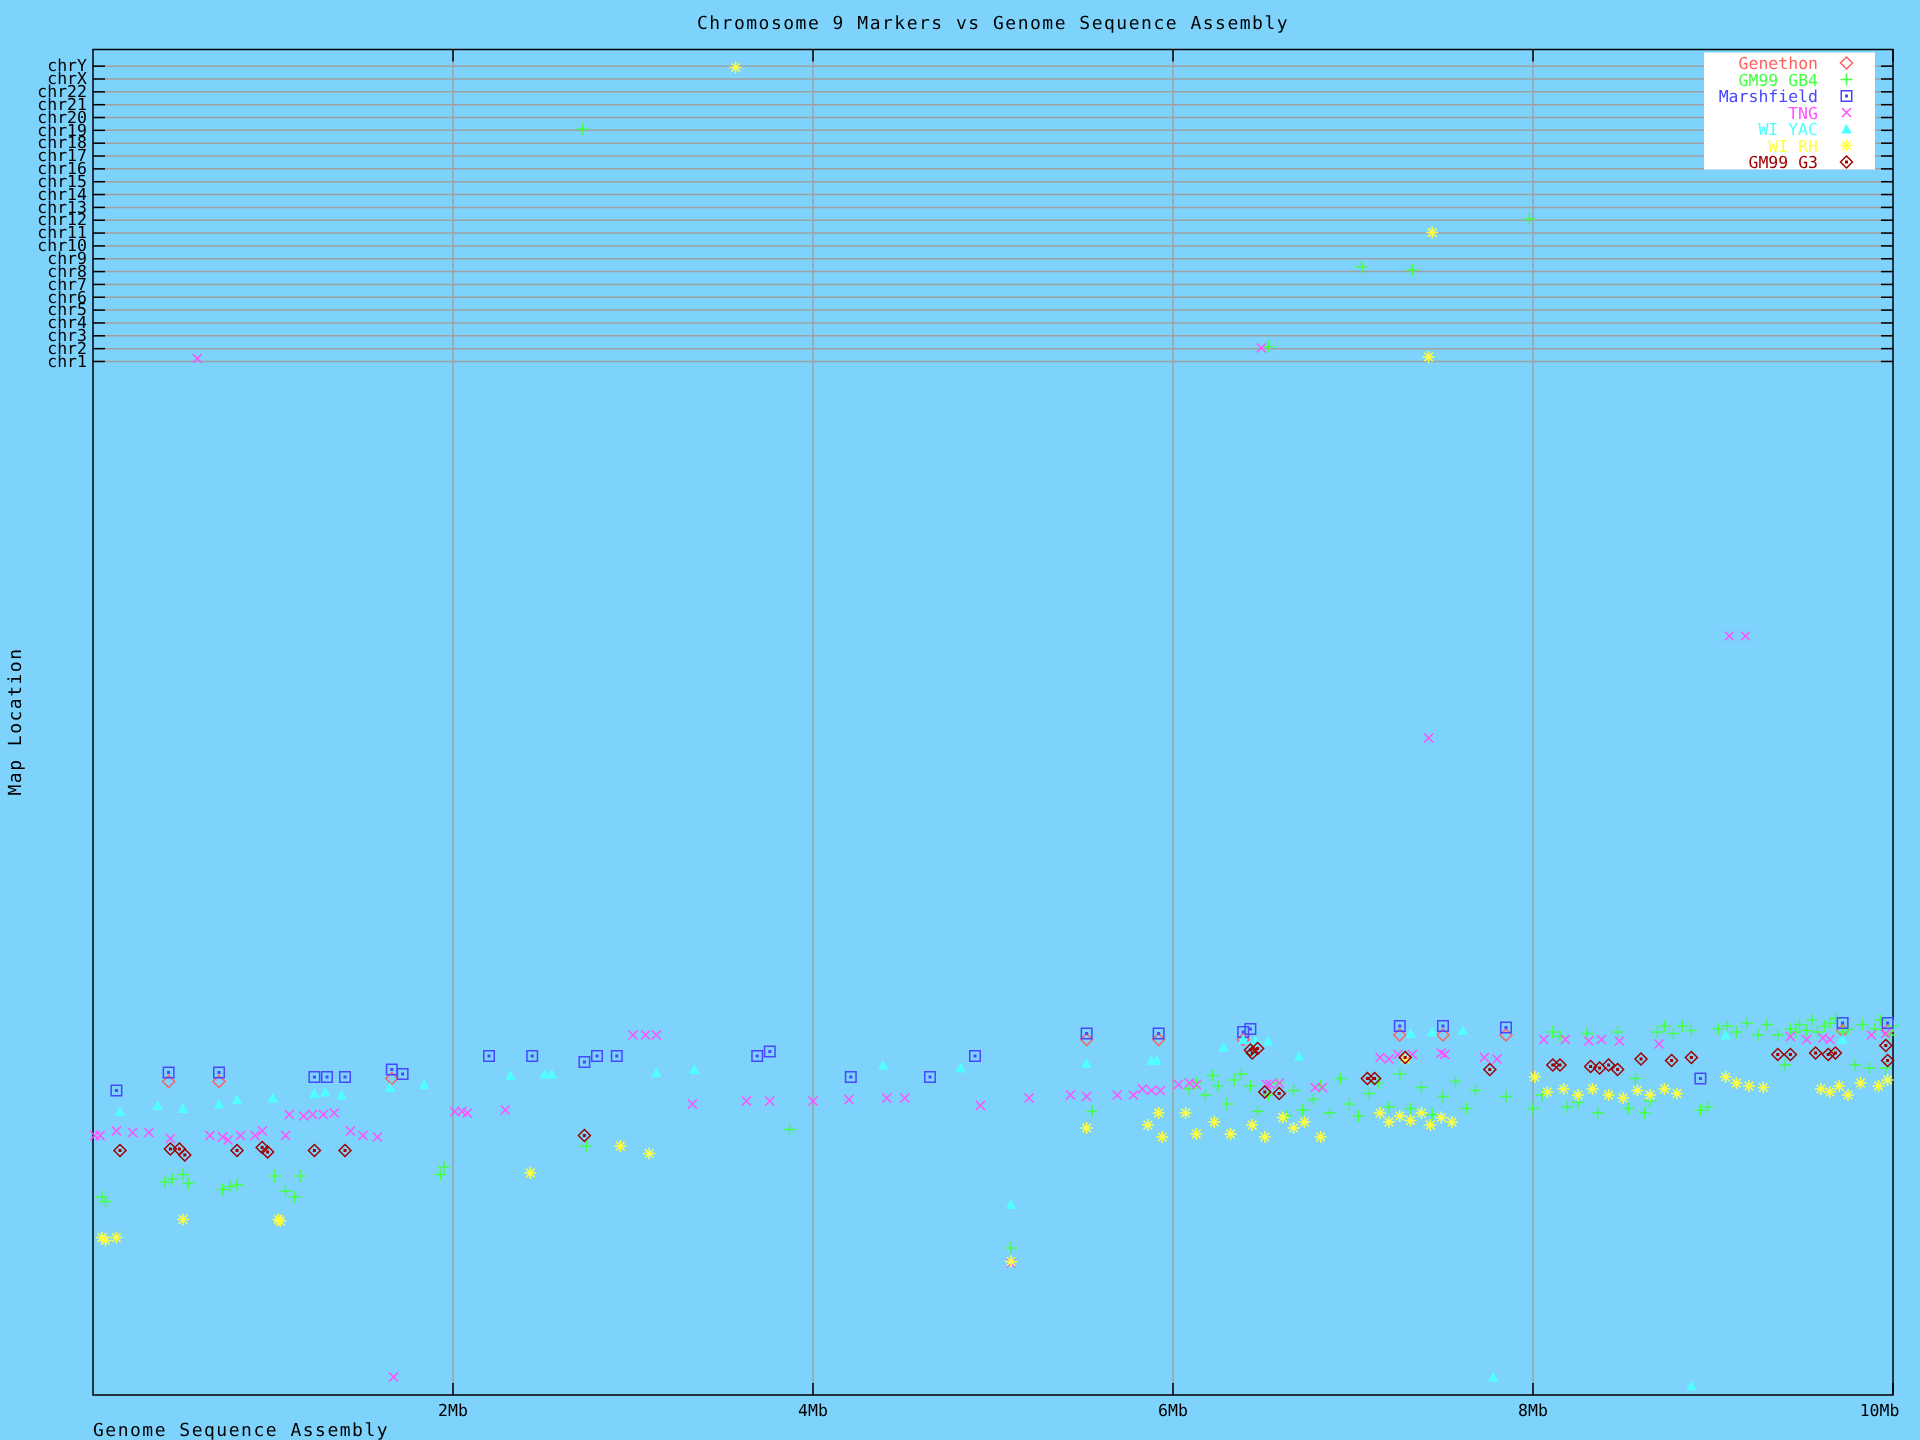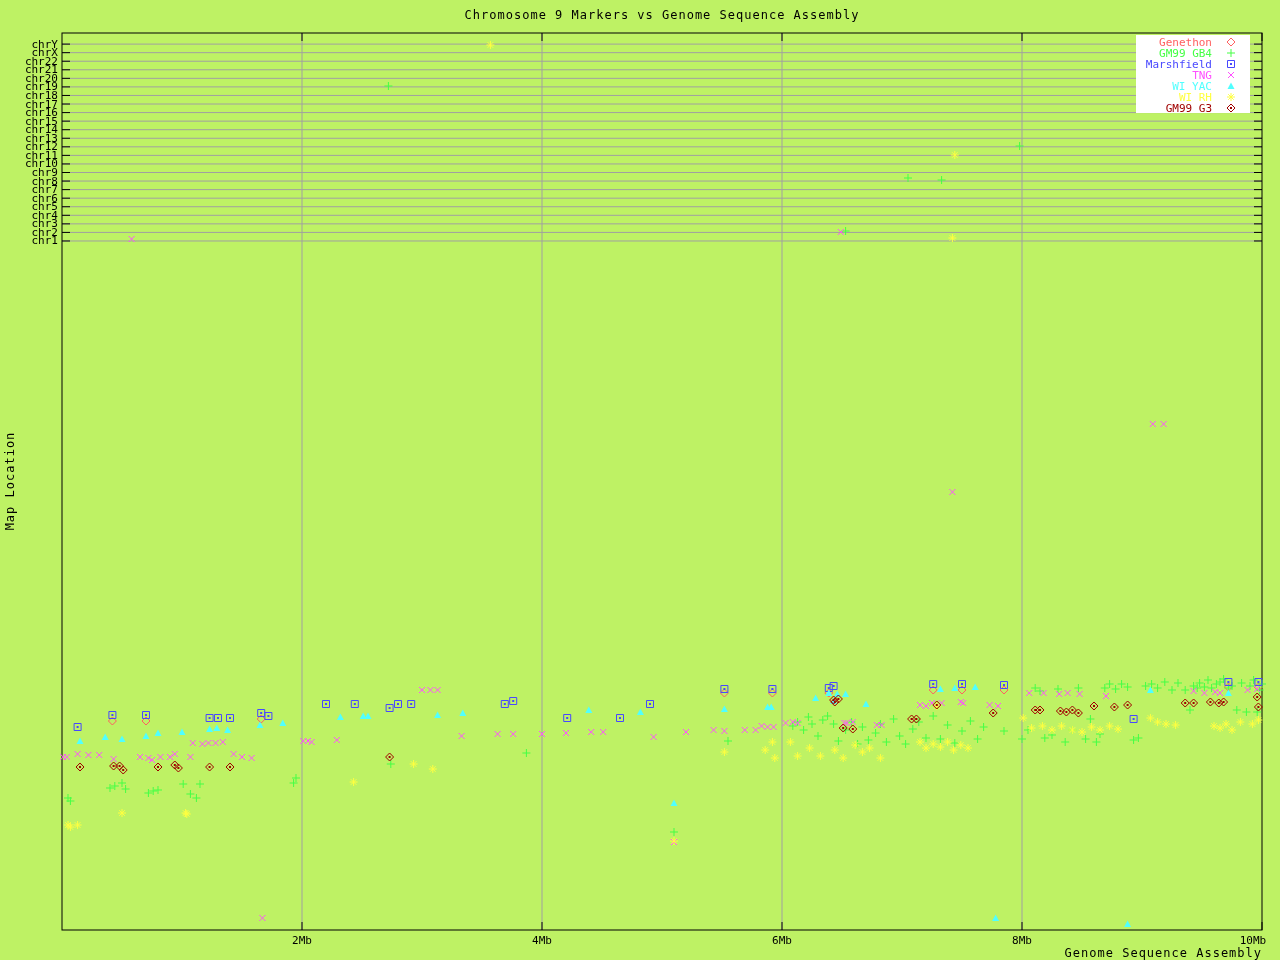--- a/index.html
+++ b/index.html
@@ -1,19 +1,19 @@
 <!DOCTYPE html>
 <html><head>
 <meta charset="utf-8">
 <style>
   html,body{margin:0;padding:0;background:#ffffff;}
-  .chart{position:relative;width:1280px;height:960px;background:#bef264;
+  .chart{position:relative;width:1280px;height:960px;background:#7dd3fc;
          font-family:"DejaVu Sans Mono",monospace;color:#000;overflow:hidden;}
   .title{position:absolute;left:62px;width:1200px;top:8px;text-align:center;font-size:12px;letter-spacing:1px;}
-  .xlabel{position:absolute;left:62px;width:1200px;top:946px;text-align:right;font-size:12px;letter-spacing:1px;}
+  .xlabel{position:absolute;left:62px;width:1200px;top:946px;text-align:left;font-size:12px;letter-spacing:1px;}
   .ylabel{position:absolute;left:10px;top:481px;transform:translate(-50%,-50%) rotate(-90deg);
           font-size:12px;letter-spacing:1px;white-space:nowrap;}
   svg#plot{position:absolute;left:0;top:0;}
 </style>
 </head>
 <body>
 
 <div class="chart">
   <div class="title">Chromosome 9 Markers vs Genome Sequence Assembly</div>
   <div class="ylabel">Map Location</div>

